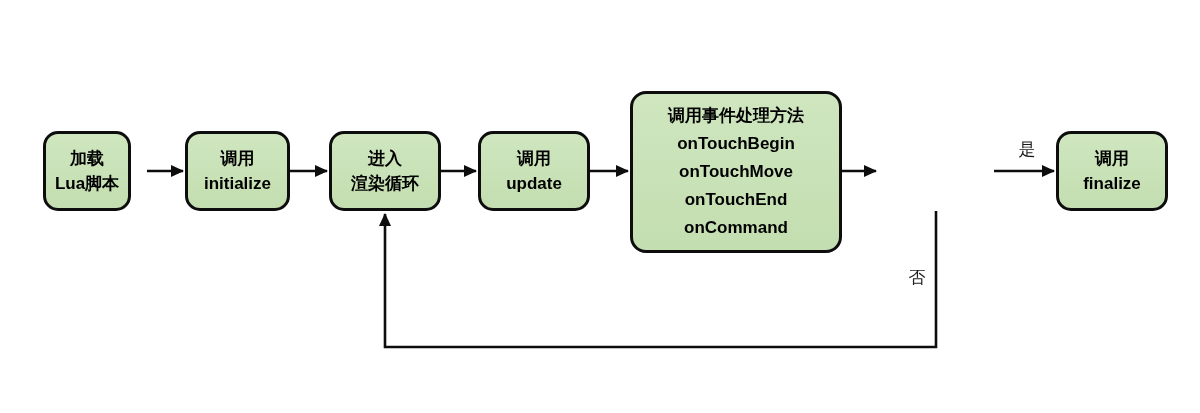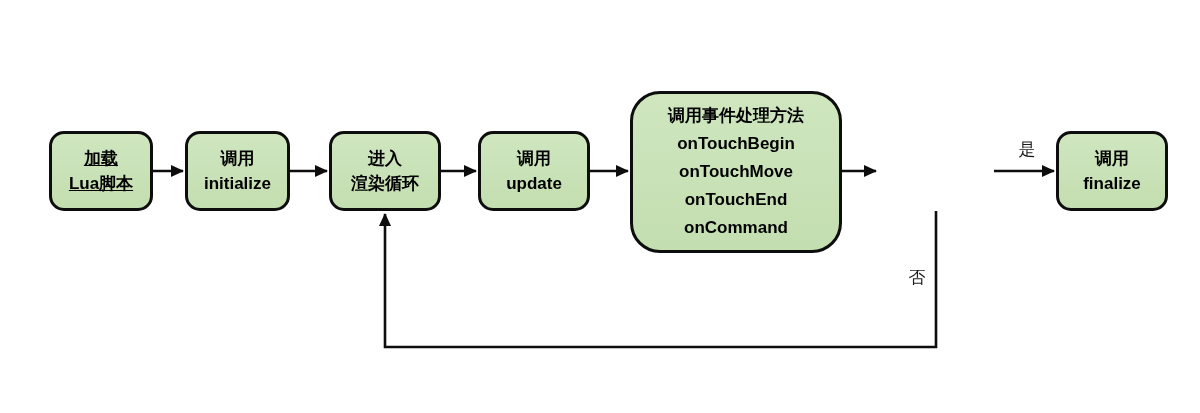--- a/index.html
+++ b/index.html
@@ -35,21 +35,21 @@
     text-align: center;
     color: #000000;
     font-weight: bold;
     font-size: 17px;
     line-height: 1.5;
   }
   .node .node-label {
     white-space: pre-line;
   }
   .node.big {
-    border-radius: 30px;
+    border-radius: 16px;
     line-height: 1.65;
   }
   .edge-label {
     position: absolute;
     color: #1a1a1a;
     font-size: 17px;
     font-weight: normal;
     text-align: center;
     width: 30px;
     line-height: 1.2;
@@ -70,21 +70,21 @@
     <line x1="147" y1="171" x2="183" y2="171" stroke="#0d0d0d" stroke-width="2.6" marker-end="url(#ah)"></line>
     <line x1="290" y1="171" x2="327" y2="171" stroke="#0d0d0d" stroke-width="2.6" marker-end="url(#ah)"></line>
     <line x1="441" y1="171" x2="476" y2="171" stroke="#0d0d0d" stroke-width="2.6" marker-end="url(#ah)"></line>
     <line x1="590" y1="171" x2="628" y2="171" stroke="#0d0d0d" stroke-width="2.6" marker-end="url(#ah)"></line>
     <line x1="842" y1="171" x2="876" y2="171" stroke="#0d0d0d" stroke-width="2.6" marker-end="url(#ah)"></line>
     <line x1="994" y1="171" x2="1054" y2="171" stroke="#0d0d0d" stroke-width="2.6" marker-end="url(#ah)"></line>
 
     <polyline points="936,211 936,347 385,347 385,214" fill="none" stroke="#0d0d0d" stroke-width="2.6" marker-end="url(#ah)"></polyline>
   </svg>
 
-  <div class="node" style="left: 49px; top: 131px; width: 104px; height: 80px; border-color: rgb(13, 13, 13); color: rgb(0, 0, 0); text-decoration: underline;">
+  <div class="node" style="left: 43px; top: 131px; width: 88px; height: 80px; border-color: rgb(13, 13, 13); color: rgb(0, 0, 0);">
     <span class="node-label">加载
 Lua脚本</span>
   </div>
 
   <div class="node" style="left: 185px; top: 131px; width: 105px; height: 80px; border-color: rgb(13, 13, 13); color: rgb(0, 0, 0);">
     <span class="node-label">调用
 initialize</span>
   </div>
 
   <div class="node" style="left: 329px; top: 131px; width: 112px; height: 80px; border-color: rgb(13, 13, 13); color: rgb(0, 0, 0);">

